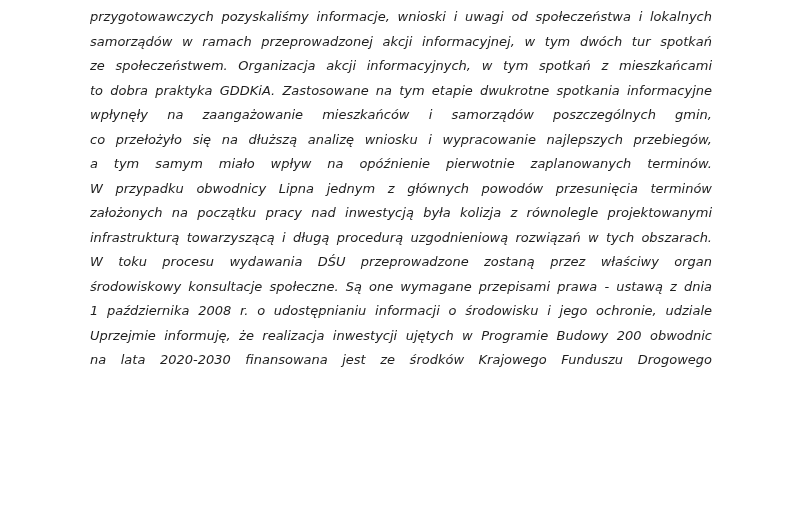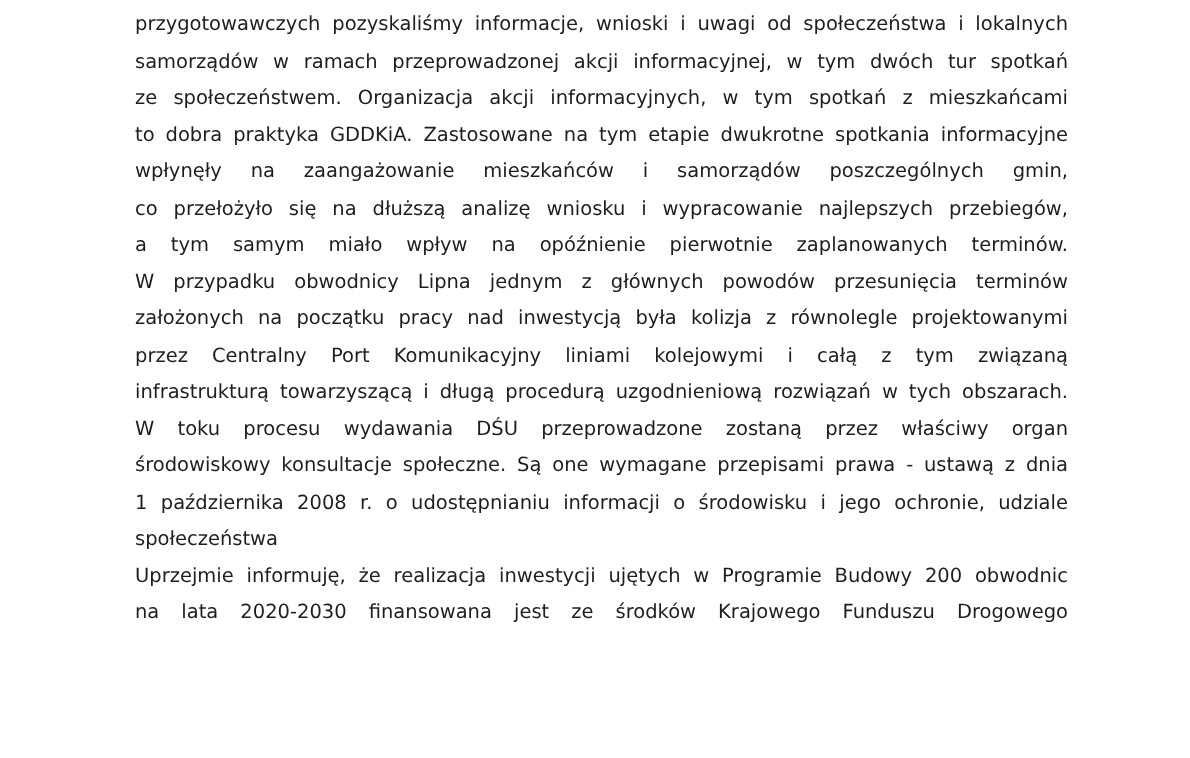--- a/index.html
+++ b/index.html
@@ -15,20 +15,21 @@
     width: 793px;
     height: 505px;
     background: #ffffff;
     font-family: "DejaVu Sans", sans-serif;
   }
   .textblock {
     position: absolute;
     left: 90px;
     top: 5px;
     width: 622px;
+    font-style: italic;
   }
   .line {
     height: 24.5px;
     line-height: 24.5px;
     font-size: 13px;
     color: #1e1e1e;
     white-space: normal;
     overflow: visible;
   }
   .line.just {
@@ -48,22 +49,20 @@
 
   <div class="line just"><span class="line-text">przygotowawczych pozyskaliśmy informacje, wnioski i uwagi od społeczeństwa i lokalnych</span></div>
       <div class="line just"><span class="line-text">samorządów w ramach przeprowadzonej akcji informacyjnej, w tym dwóch tur spotkań</span></div>
       <div class="line just"><span class="line-text">ze społeczeństwem. Organizacja akcji informacyjnych, w tym spotkań z mieszkańcami</span></div>
       <div class="line just"><span class="line-text">to dobra praktyka GDDKiA. Zastosowane na tym etapie dwukrotne spotkania informacyjne</span></div>
       <div class="line just"><span class="line-text">wpłynęły na zaangażowanie mieszkańców i samorządów poszczególnych gmin,</span></div>
       <div class="line just"><span class="line-text">co przełożyło się na dłuższą analizę wniosku i wypracowanie najlepszych przebiegów,</span></div>
       <div class="line just"><span class="line-text">a tym samym miało wpływ na opóźnienie pierwotnie zaplanowanych terminów.</span></div>
       <div class="line just"><span class="line-text">W przypadku obwodnicy Lipna jednym z głównych powodów przesunięcia terminów</span></div>
       <div class="line just"><span class="line-text">założonych na początku pracy nad inwestycją była kolizja z równolegle projektowanymi</span></div>
-      <div class="line just"><span class="line-text">przez Centralny Port Komunikacyjny liniami kolejowymi i całą z tym związaną</span></div>
       <div class="line just"><span class="line-text">infrastrukturą towarzyszącą i długą procedurą uzgodnieniową rozwiązań w tych obszarach.</span></div>
       <div class="line just"><span class="line-text">W toku procesu wydawania DŚU przeprowadzone zostaną przez właściwy organ</span></div>
       <div class="line just"><span class="line-text">środowiskowy konsultacje społeczne. Są one wymagane przepisami prawa - ustawą z dnia</span></div>
       <div class="line just"><span class="line-text">1 października 2008 r. o udostępnianiu informacji o środowisku i jego ochronie, udziale</span></div>
-      <div class="line"><span class="line-text">społeczeństwa</span></div>
       <div class="line just"><span class="line-text">Uprzejmie informuję, że realizacja inwestycji ujętych w Programie Budowy 200 obwodnic</span></div>
       <div class="line just"><span class="line-text">na lata 2020-2030 finansowana jest ze środków Krajowego Funduszu Drogowego</span></div>
     </div>
 </div>
 
 </body></html>

